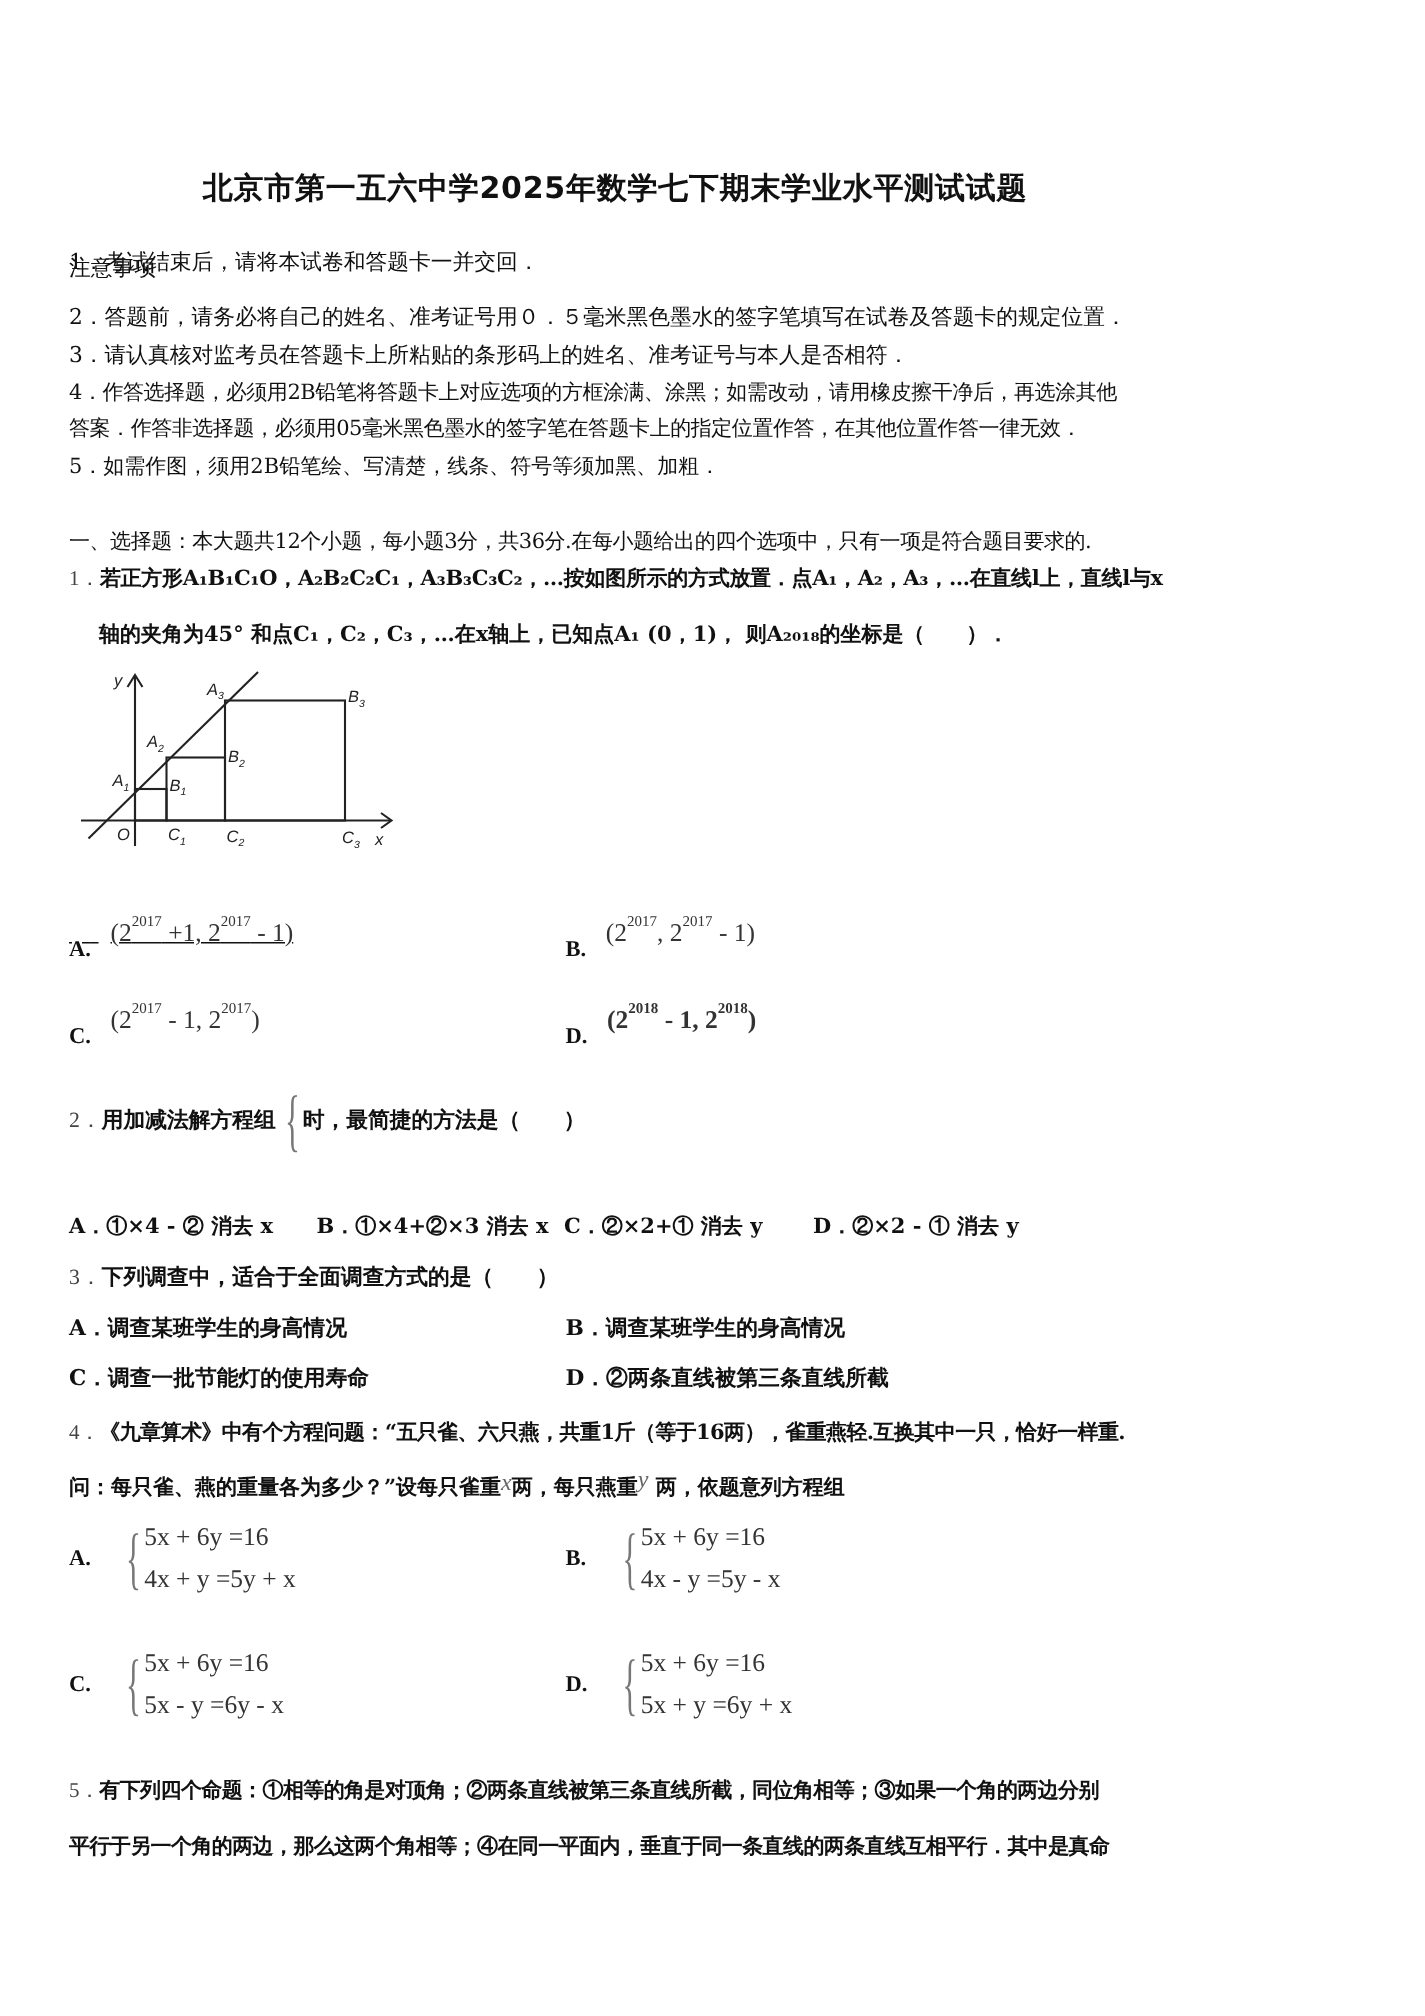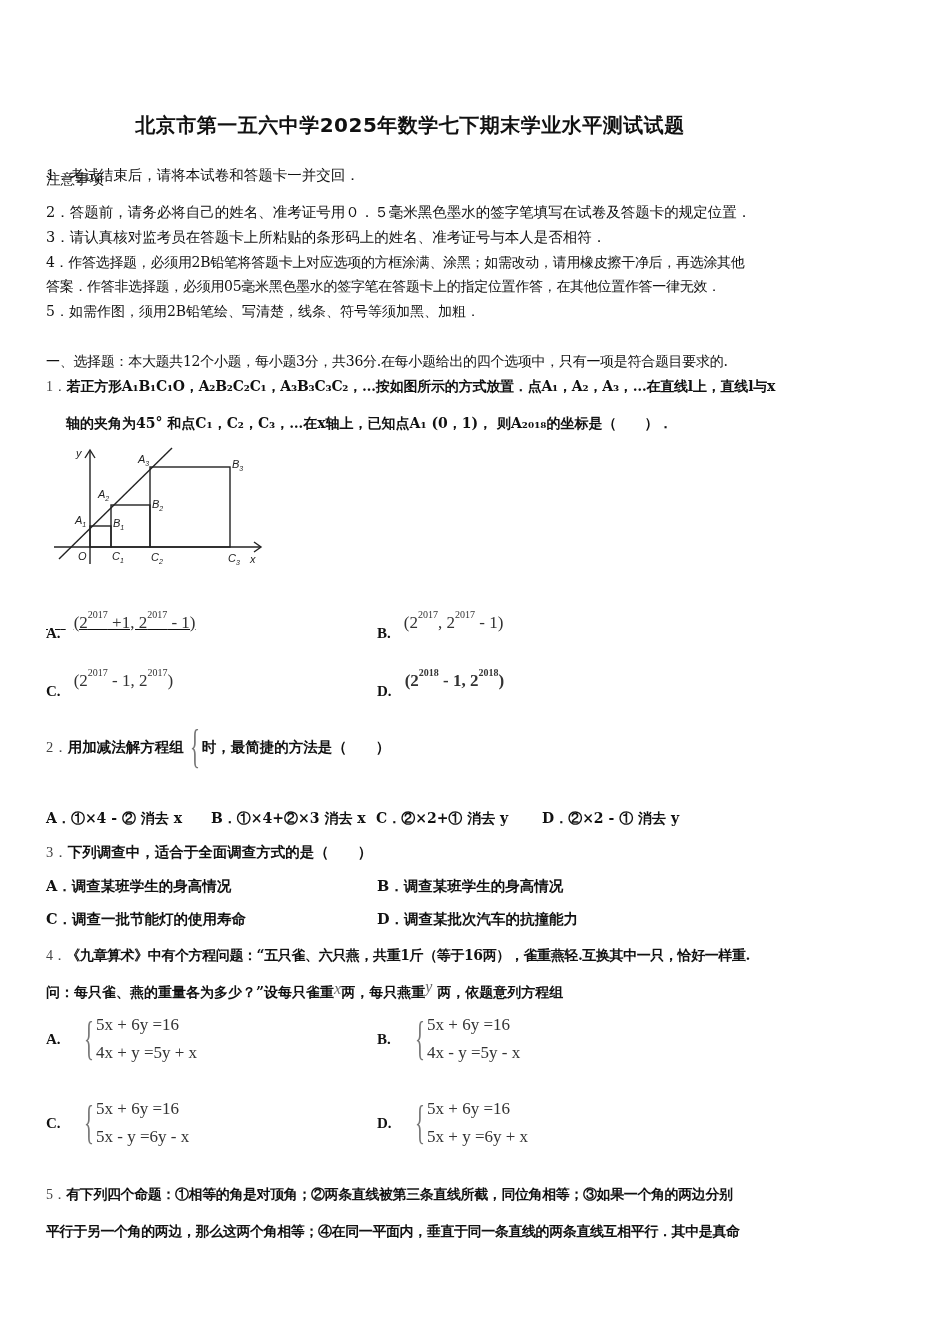--- a/index.html
+++ b/index.html
@@ -118,21 +118,21 @@
 <div class="abs line bold" style="left:46px; top:876px;">
   <span>A．</span><span>调查某班学生的身高情况</span>
 </div>
 <div class="abs line bold" style="left:377px; top:876px;">
   <span>B．</span><span>调查某班学生的身高情况</span>
 </div>
 <div class="abs line bold" style="left:46px; top:909px;">
   <span>C．</span><span>调查一批节能灯的使用寿命</span>
 </div>
 <div class="abs line bold" style="left:377px; top:909px;">
-  <span>D．</span><span>调查某批次汽车的抗撞能力</span>
+  <span>D．</span><span>②两条直线被第三条直线所截</span>
 </div>
 
 <div class="abs line" style="left:46px; top:945px; font-size:14px; letter-spacing:-0.4px;text-align:center;">
   <span class="num">4．</span><span class="bold">《九章算术》中有个方程问题：“五只雀、六只燕，共重1斤（等于16两），雀重燕轻.互换其中一只，恰好一样重.</span>
 </div>
 <div class="abs line bold" style="left:46px; top:982px; font-size:14px;">
   <span>问：每只雀、燕的重量各为多少？”设每只雀重</span><i class="math" style="font-weight:normal; font-size:16px; color:#666; position:relative; top:-3px;">x</i><span>两，每只燕重</span><i class="math" style="font-weight:normal; font-size:16px; color:#666; position:relative; top:-5px;">y</i> <span>两，依题意列方程组</span>
 </div>
 
 <div class="abs" style="left:46px; top:1011px; display:flex; align-items:center;">

